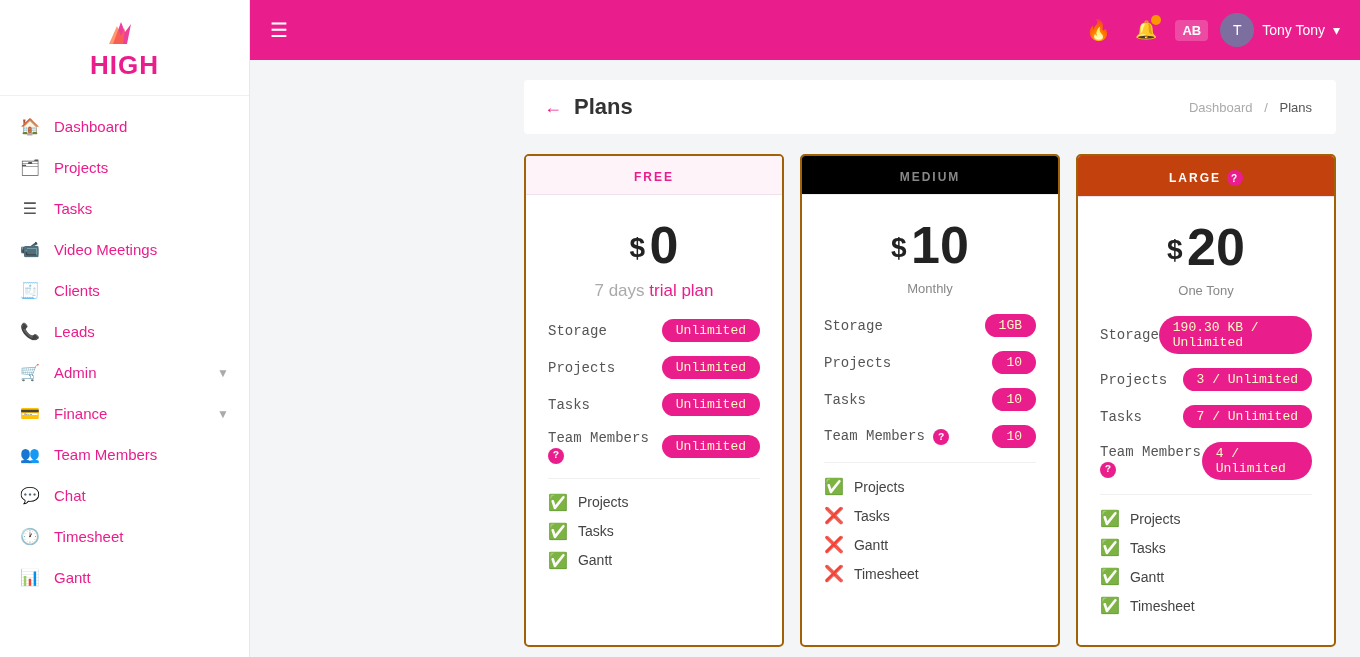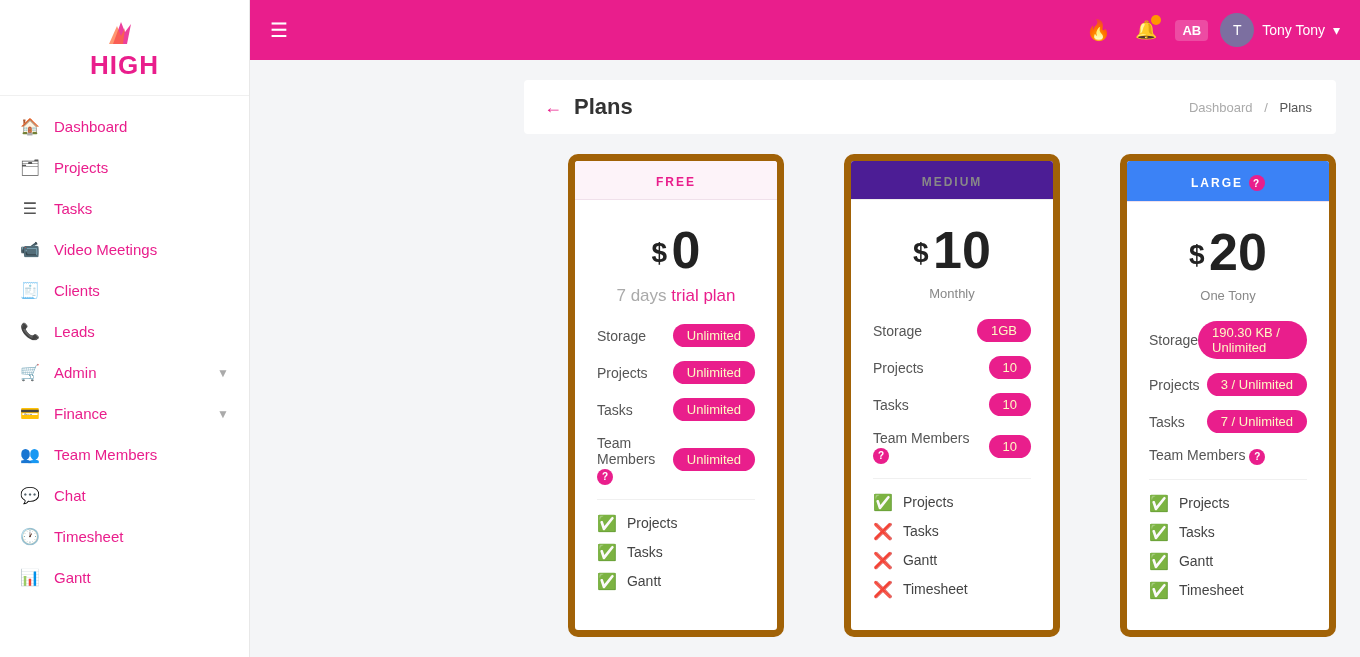--- a/index.html
+++ b/index.html
@@ -128,46 +128,45 @@
 
     
     .plans-grid {
       display: grid;
       grid-template-columns: 1fr 1fr 1fr;
       gap: 16px;
     }
 
     .plan-card {
       background: #fff;
-      border-radius: 10px;
-      border: 7px solid #a16207;
+      border-radius: 5px;
+      border: 2px solid #a16207;
       overflow: hidden;
-      margin-left: 44px;
     }
 
     .plan-header {
       text-align: center;
       padding: 14px 10px 10px;
       font-size: 12px;
       letter-spacing: 2px;
       font-weight: 600;
       color: #e91e8c;
       background: #fdf3f9;
       border-bottom: 1px solid #f0e0eb;
     }
     .plan-header.large-header {
-      background: #3b82f6;
+      background: #c2410c;
       color: #fff;
       display: flex;
       align-items: center;
       justify-content: center;
       gap: 6px;
     }
     .plan-header.medium-header {
-      background: #4c1d95;
+      background: #000000;
       color: #888;
       border-bottom: 1px solid #eee;
     }
 
     .plan-body { padding: 20px 22px; }
 
     .plan-price {
       text-align: center;
       margin-bottom: 6px;
     }
@@ -194,20 +193,21 @@
       font-size: 17px;
       margin-bottom: 18px;
     }
     .plan-trial .trial-link { color: #e91e8c; text-decoration: none; }
 
     .plan-feature-row {
       display: flex;
       align-items: center;
       justify-content: space-between;
       margin-bottom: 14px;
+      font-family: Liberation Mono, monospace;
     }
     .feature-label { color: #555; font-size: 14px; font-weight: 500; }
     .feature-badge {
       background: #e91e8c;
       color: #fef9c3;
       border-radius: 20px;
       padding: 4px 14px;
       font-size: 13px;
       font-weight: 500;
     }
@@ -512,20 +512,21 @@
         <span class="feature-label">
           Tasks
         </span>
         <span class="feature-badge">7 / Unlimited</span>
       </div>
 
       <div class="plan-feature-row">
         <span class="feature-label">
           Team Members <span class="help-icon">?</span>
         </span>
+        <span class="feature-badge">4 / Unlimited</span>
       </div>
 
         <hr class="plan-divider">
 
       <div class="plan-feature-item">
         <span class="check-icon">
           ✅
         </span>
         <span>Projects</span>
       </div>

